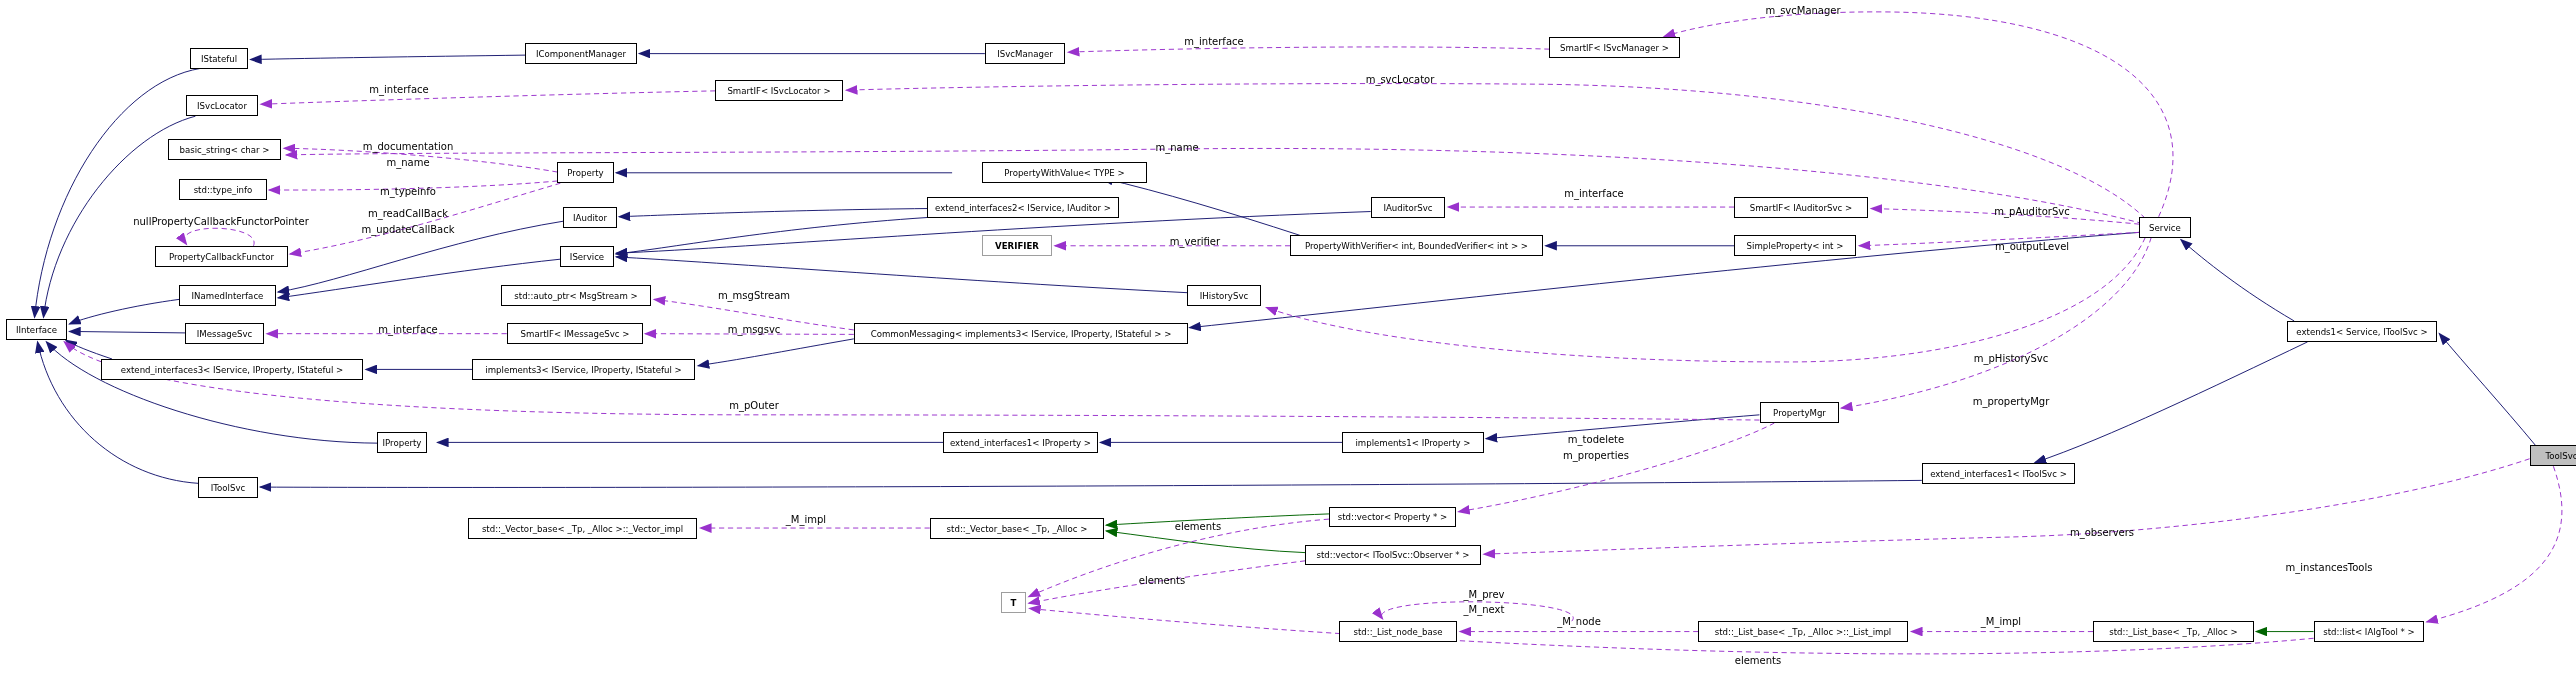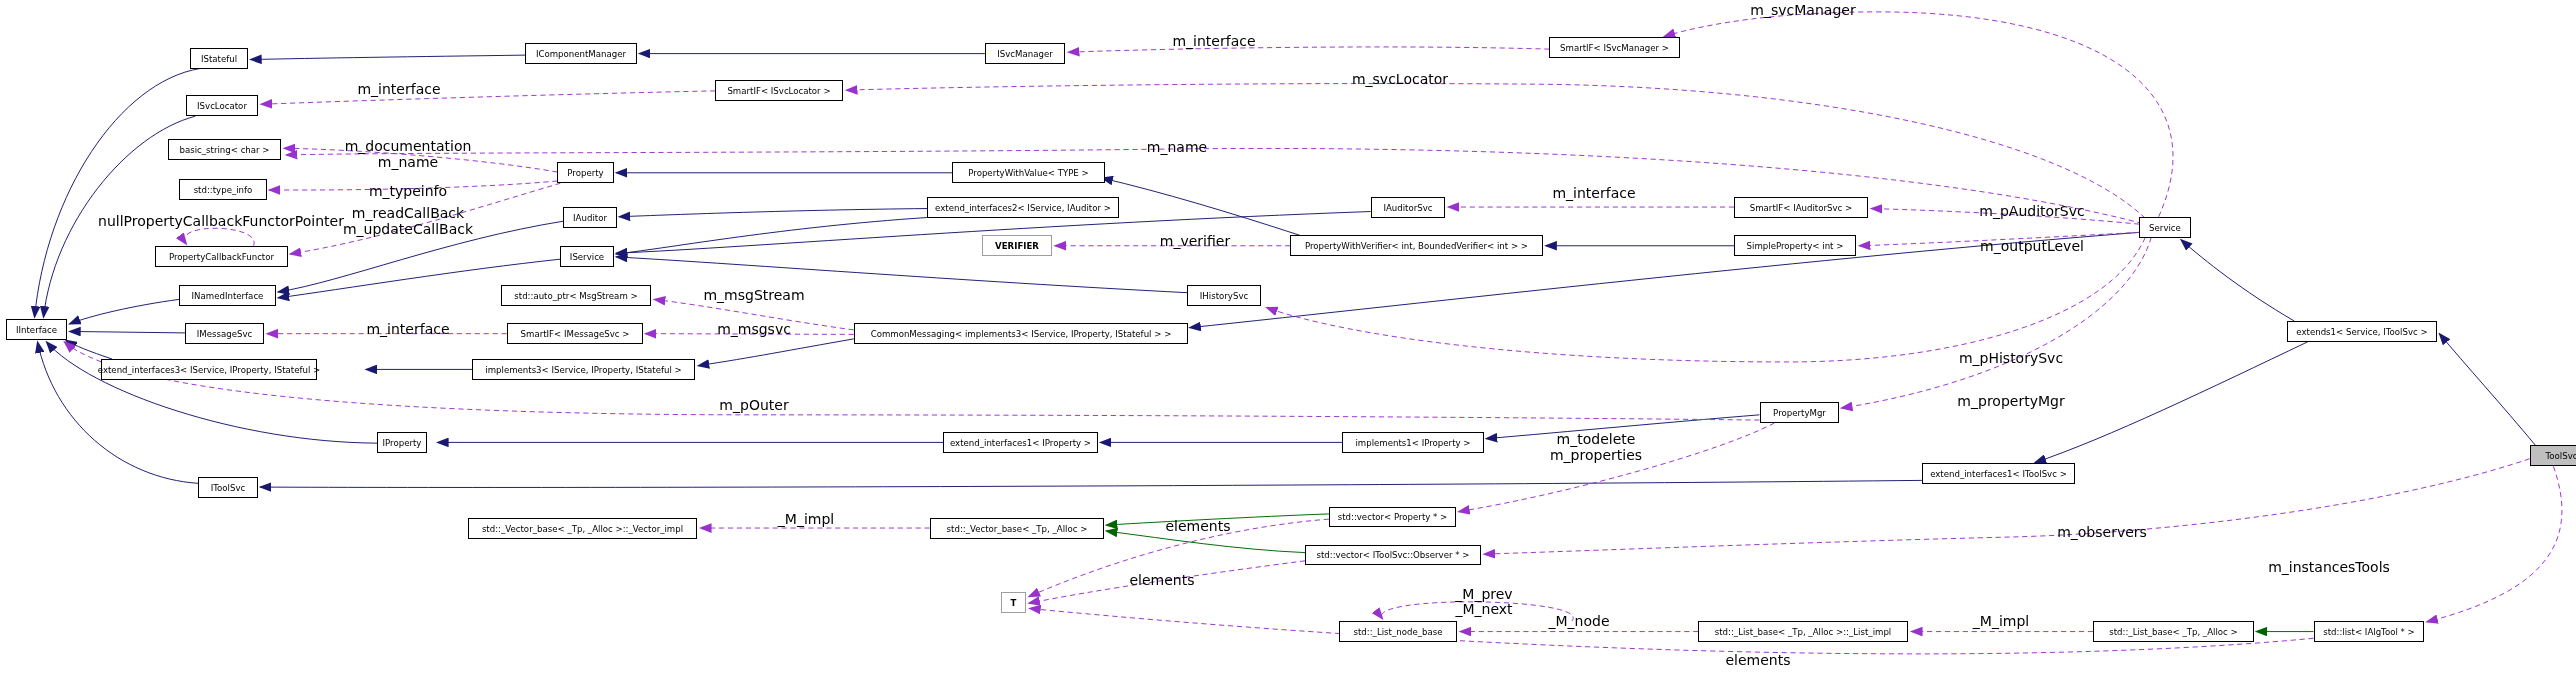--- a/index.html
+++ b/index.html
@@ -4,21 +4,21 @@
 <style>
   html,body{margin:0;padding:0;background:#ffffff;}
   .canvas{position:relative;width:2576px;height:677px;background:#ffffff;
           font-family:"DejaVu Sans","Liberation Sans",sans-serif;overflow:hidden;}
   svg.wires{position:absolute;left:0;top:0;width:2576px;height:677px;}
   .n{position:absolute;box-sizing:border-box;border:0.7px solid #000;background:#fff;
      display:flex;align-items:center;justify-content:center;height:21px;
      font-size:8.6px;color:#000;white-space:nowrap;z-index:2;}
   .n.tp{border-color:#9e9e9e;font-weight:bold;}
   .n.cur{background:#bfbfbf;}
-  .el{position:absolute;transform:translate(-50%,-50%);font-size:14px;color:#000;
+  .el{position:absolute;transform:translate(-50%,-50%);font-size:10px;color:#000;
       white-space:nowrap;z-index:3;}
 </style>
 </head>
 <body>
 
 <div class="canvas">
 
   <svg class="wires" viewBox="0 0 3458 909" width="2576" height="677">
     <defs>
       <marker id="ab" markerUnits="userSpaceOnUse" markerWidth="18" markerHeight="13" refX="15" refY="6.5" orient="auto">
@@ -122,21 +122,21 @@
     </div>
   <div class="n" style="left:715px;top:80px;width:128px">
       <span>SmartIF&lt; ISvcLocator &gt;</span>
     </div>
   <div class="n" style="left:168px;top:139px;width:113px">
       <span>basic_string&lt; char &gt;</span>
     </div>
   <div class="n" style="left:557px;top:162px;width:57px">
       <span>Property</span>
     </div>
-  <div class="n" style="left:952px;top:162px;width:153px">
+  <div class="n" style="left:982px;top:162px;width:165px">
       <span>PropertyWithValue&lt; TYPE &gt;</span>
     </div>
   <div class="n" style="left:179px;top:179px;width:88px">
       <span>std::type_info</span>
     </div>
   <div class="n" style="left:563px;top:207px;width:54px">
       <span>IAuditor</span>
     </div>
   <div class="n" style="left:927px;top:197px;width:192px">
       <span>extend_interfaces2&lt; IService, IAuditor &gt;</span>
@@ -179,21 +179,21 @@
     </div>
   <div class="n" style="left:507px;top:323px;width:136px">
       <span>SmartIF&lt; IMessageSvc &gt;</span>
     </div>
   <div class="n" style="left:854px;top:323px;width:334px">
       <span>CommonMessaging&lt; implements3&lt; IService, IProperty, IStateful &gt; &gt;</span>
     </div>
   <div class="n" style="left:2287px;top:321px;width:150px">
       <span>extends1&lt; Service, IToolSvc &gt;</span>
     </div>
-  <div class="n" style="left:101px;top:359px;width:216px">
+  <div class="n" style="left:101px;top:359px;width:262px">
       <span>extend_interfaces3&lt; IService, IProperty, IStateful &gt;</span>
     </div>
   <div class="n" style="left:472px;top:359px;width:223px">
       <span>implements3&lt; IService, IProperty, IStateful &gt;</span>
     </div>
   <div class="n" style="left:1760px;top:402px;width:79px">
       <span>PropertyMgr</span>
     </div>
   <div class="n" style="left:377px;top:432px;width:50px">
       <span>IProperty</span>

